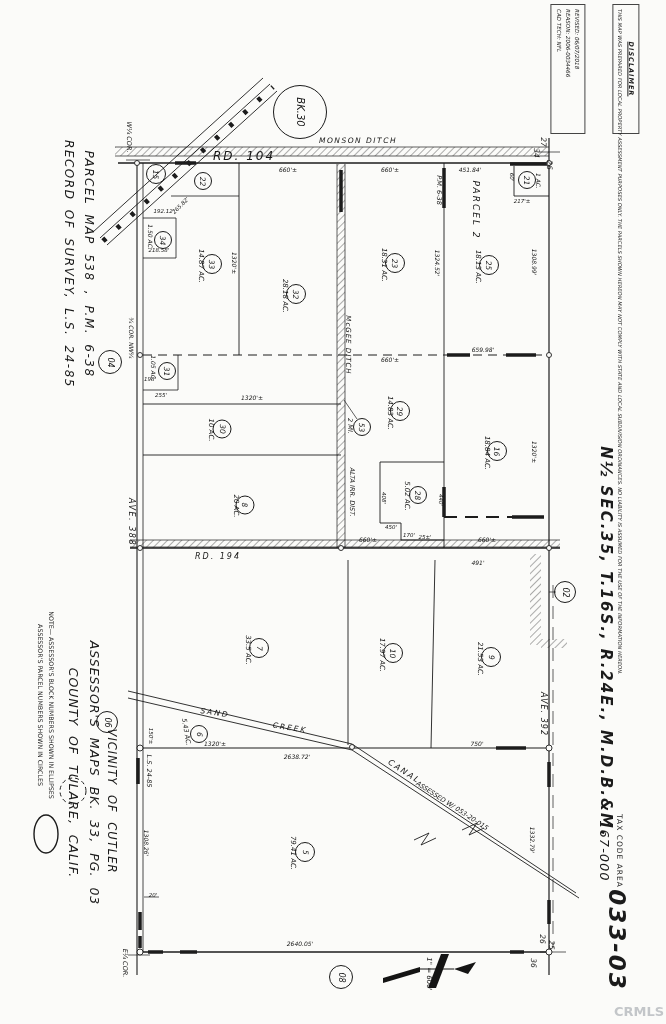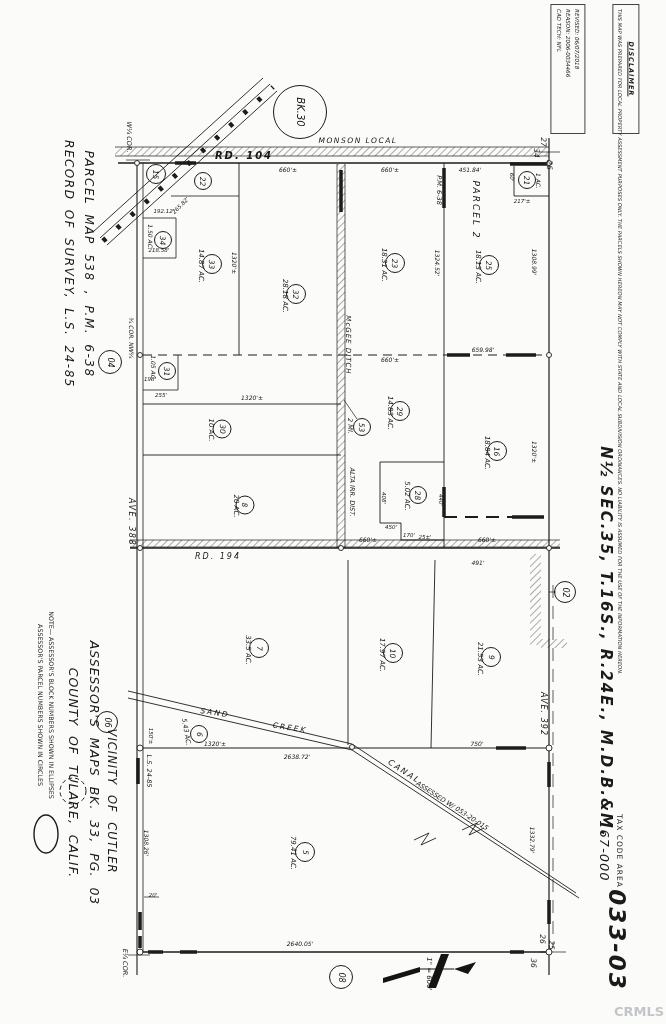--- a/index.html
+++ b/index.html
@@ -134,22 +134,22 @@
     <div>COUNTY OF TULARE, CALIF.</div>
   </div>
   <div class="anchor-block two-line" style="left:45px;top:705px;font-size:6.3px;font-style:normal;">
     <div>NOTE— ASSESSOR'S BLOCK NUMBERS SHOWN IN ELLIPSES</div>
     <div>ASSESSOR'S PARCEL NUMBERS SHOWN IN CIRCLES</div>
   </div>
 
   <div class="watermark" style="left:614px;top:1004px;font-size:13px;">CRMLS</div>
 
   <div id="map-layer">
-      <div class="mlabel" style="left: 358px; top: 141px; font-size: 7.5px; letter-spacing: 1.5px; transform: translate(-50%, -50%) rotate(0deg);">MONSON LOCAL</div>
-      <div class="mlabel" style="left: 244px; top: 156px; font-size: 10px; letter-spacing: 2px; transform: translate(-50%, -50%) rotate(0deg); font-weight: bold;">RD. 104</div>
+      <div class="mlabel" style="left: 358px; top: 141px; font-size: 7.5px; letter-spacing: 1.5px; transform: translate(-50%, -50%) rotate(0deg);">MONSON DITCH</div>
+      <div class="mlabel" style="left: 244px; top: 156px; font-size: 12px; letter-spacing: 2px; transform: translate(-50%, -50%) rotate(0deg);">RD. 104</div>
       <div class="mlabel" style="left: 288px; top: 170px; font-size: 6px; transform: translate(-50%, -50%) rotate(0deg);">660'±</div>
       <div class="mlabel" style="left: 390px; top: 170px; font-size: 6px; transform: translate(-50%, -50%) rotate(0deg);">660'±</div>
       <div class="mlabel" style="left: 470px; top: 170px; font-size: 6px; transform: translate(-50%, -50%) rotate(0deg);">451.84'</div>
       <div class="mlabel" style="left: 543px; top: 142px; font-size: 7.5px; transform: translate(-50%, -50%) rotate(90deg);">27</div>
       <div class="mlabel" style="left: 536px; top: 153px; font-size: 7.5px; transform: translate(-50%, -50%) rotate(90deg);">34</div>
       <div class="mlabel" style="left: 549px; top: 165px; font-size: 7.5px; transform: translate(-50%, -50%) rotate(90deg);">26</div>
       <div class="mlabel" style="left: 129px; top: 137px; font-size: 6.5px; transform: translate(-50%, -50%) rotate(90deg);">W¼ COR.</div>
       <div class="mlabel" style="left: 300px; top: 112px; font-size: 10px; transform: translate(-50%, -50%) rotate(90deg);">BK.30</div>
       <div class="mlabel" style="left: 439px; top: 190px; font-size: 6.5px; transform: translate(-50%, -50%) rotate(90deg);">P.M. 6-38</div>
       <div class="mlabel" style="left: 475px; top: 210px; font-size: 9px; letter-spacing: 2px; transform: translate(-50%, -50%) rotate(90deg);">PARCEL 2</div>

